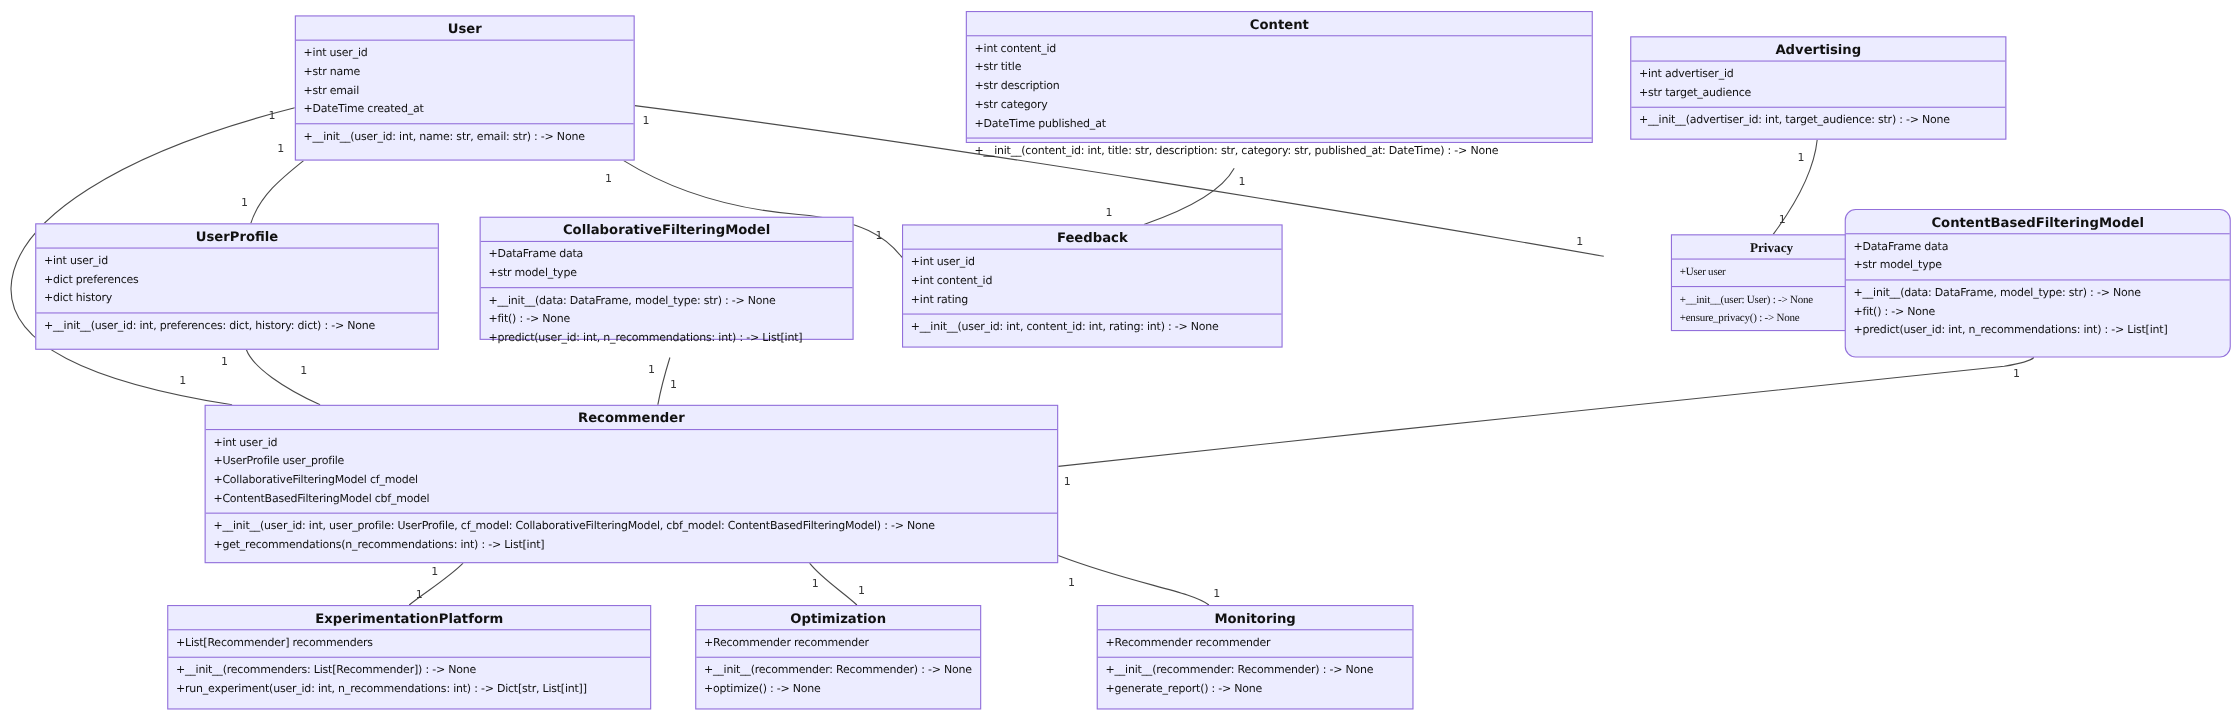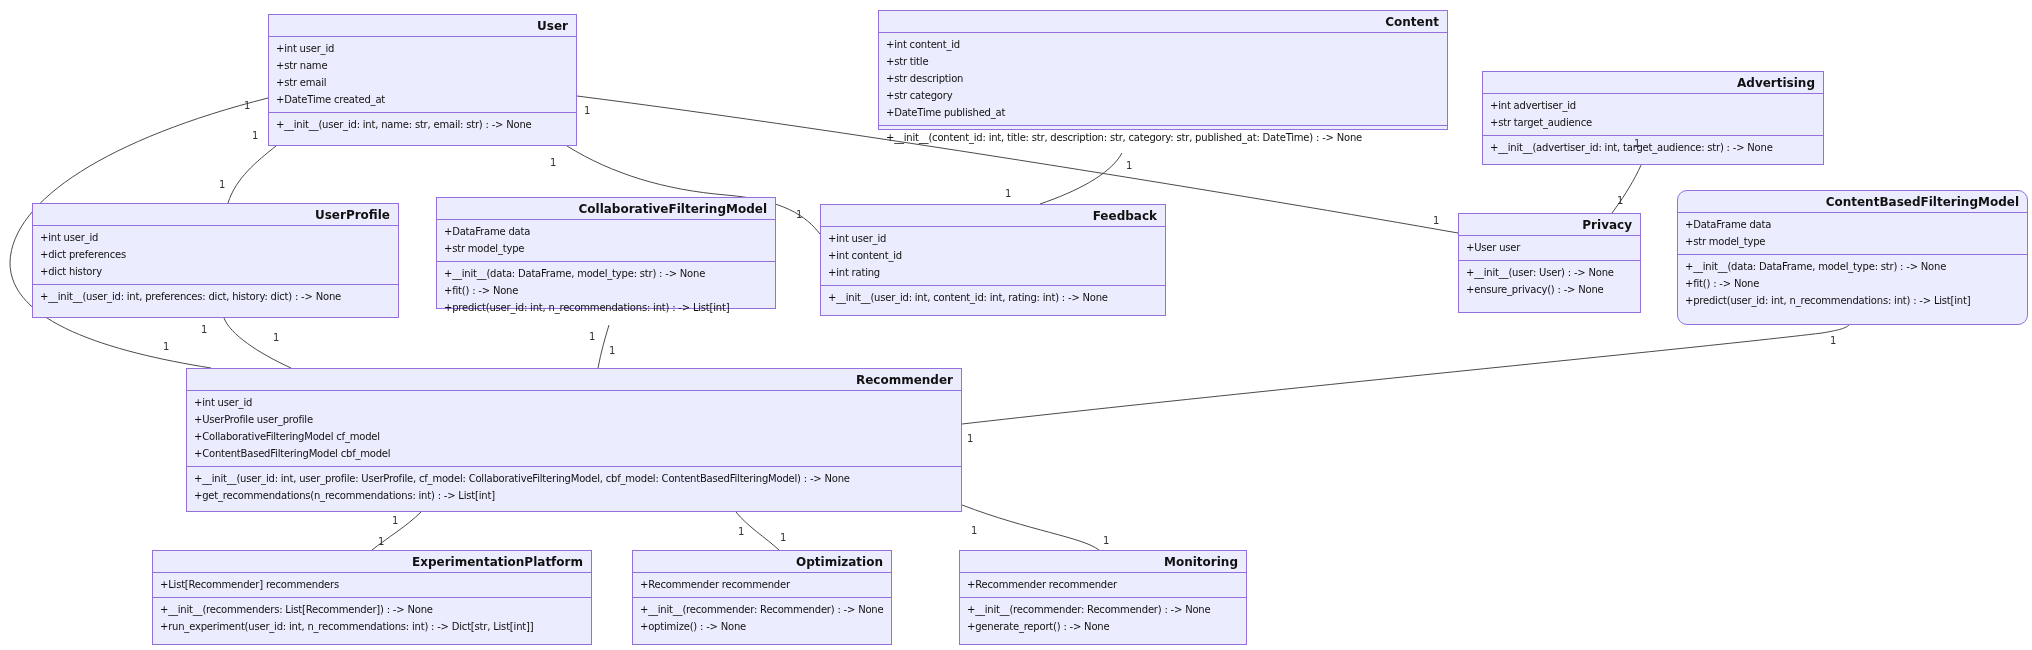--- a/index.html
+++ b/index.html
@@ -7,21 +7,21 @@
     position:relative;width:2032px;height:650px;overflow:hidden;background:#ffffff;
     font-family:"DejaVu Sans","Liberation Sans",sans-serif;color:#111;
   }
   #edges{position:absolute;left:0;top:0;width:2032px;height:650px;z-index:0;}
   #edges path{fill:none;stroke:#4a4a4a;stroke-width:1;}
   .uml{
     position:absolute;box-sizing:border-box;background:#ECECFF;border:1px solid #9370DB;
     z-index:1;font-size:10px;letter-spacing:-0.2px;
   }
   .uml .title{
-    font-weight:bold;text-align:right;font-size:12px;letter-spacing:0;
+    font-weight:bold;text-align:center;font-size:12px;letter-spacing:0;
     padding:4px 8px 3px;line-height:14px;white-space:nowrap;overflow:hidden;
   }
   .uml .sec{border-top:1px solid #9370DB;padding:3px 7px 4px;}
   .uml .row{line-height:17px;white-space:nowrap;overflow:hidden;}
   .card{
     position:absolute;z-index:2;font-size:10px;color:#333;line-height:10px;
     letter-spacing:0;
   }
 </style>
 </head>
@@ -84,21 +84,21 @@
         <div class="row">+int content_id</div>
         <div class="row">+str title</div>
         <div class="row">+str description</div>
         <div class="row">+str category</div>
         <div class="row">+DateTime published_at</div>
       </div>
       <div class="sec">
         <div class="row">+__init__(content_id: int, title: str, description: str, category: str, published_at: DateTime) : -&gt; None</div>
       </div>
     </div>
-    <div class="uml" style="left: 1482px; top: 33px; width: 342px; height: 94px; margin-top: 38px;">
+    <div class="uml" style="left: 1482px; top: 33px; width: 342px; height: 94px;">
       <div class="title">Advertising</div>
       <div class="sec">
         <div class="row">+int advertiser_id</div>
         <div class="row">+str target_audience</div>
       </div>
       <div class="sec">
         <div class="row">+__init__(advertiser_id: int, target_audience: str) : -&gt; None</div>
       </div>
     </div>
     <div class="uml" style="left: 32px; top: 203px; width: 367px; height: 115px;">
@@ -128,21 +128,21 @@
       <div class="title">Feedback</div>
       <div class="sec">
         <div class="row">+int user_id</div>
         <div class="row">+int content_id</div>
         <div class="row">+int rating</div>
       </div>
       <div class="sec">
         <div class="row">+__init__(user_id: int, content_id: int, rating: int) : -&gt; None</div>
       </div>
     </div>
-    <div class="uml" style="left: 1458px; top: 213px; width: 183px; height: 100px;">
+    <div class="uml" style="left: 1519px; top: 213px; width: 183px; height: 88px; font-family: Liberation Serif, serif;">
       <div class="title">Privacy</div>
       <div class="sec">
         <div class="row">+User user</div>
       </div>
       <div class="sec">
         <div class="row">+__init__(user: User) : -&gt; None</div>
         <div class="row">+ensure_privacy() : -&gt; None</div>
       </div>
     </div>
     <div class="uml" style="left: 1677px; top: 190px; width: 351px; height: 135px; border-radius: 10px;">
@@ -183,21 +183,21 @@
     <div class="uml" style="left: 632px; top: 550px; width: 260px; height: 95px;">
       <div class="title">Optimization</div>
       <div class="sec">
         <div class="row">+Recommender recommender</div>
       </div>
       <div class="sec">
         <div class="row">+__init__(recommender: Recommender) : -&gt; None</div>
         <div class="row">+optimize() : -&gt; None</div>
       </div>
     </div>
-    <div class="uml" style="left: 959px; top: 550px; width: 288px; height: 95px;">
+    <div class="uml" style="left: 997px; top: 550px; width: 288px; height: 95px;">
       <div class="title">Monitoring</div>
       <div class="sec">
         <div class="row">+Recommender recommender</div>
       </div>
       <div class="sec">
         <div class="row">+__init__(recommender: Recommender) : -&gt; None</div>
         <div class="row">+generate_report() : -&gt; None</div>
       </div>
     </div>
   </div>

